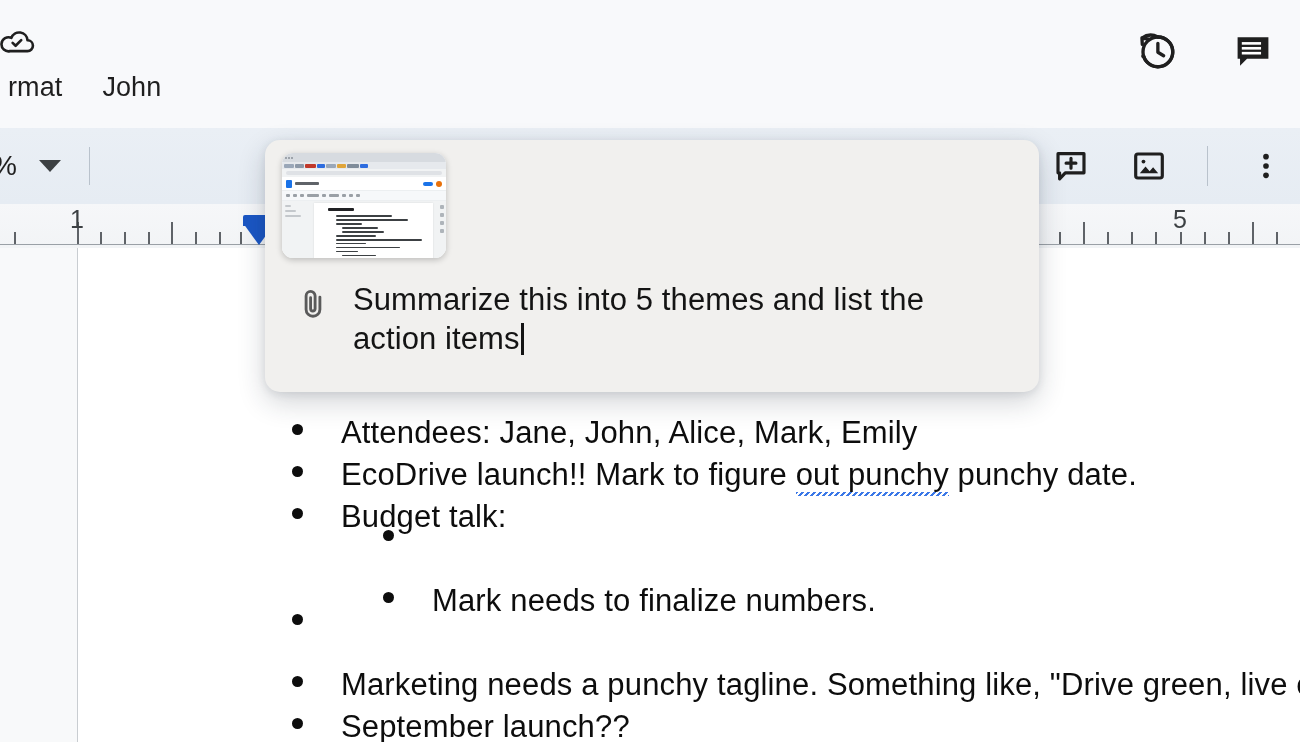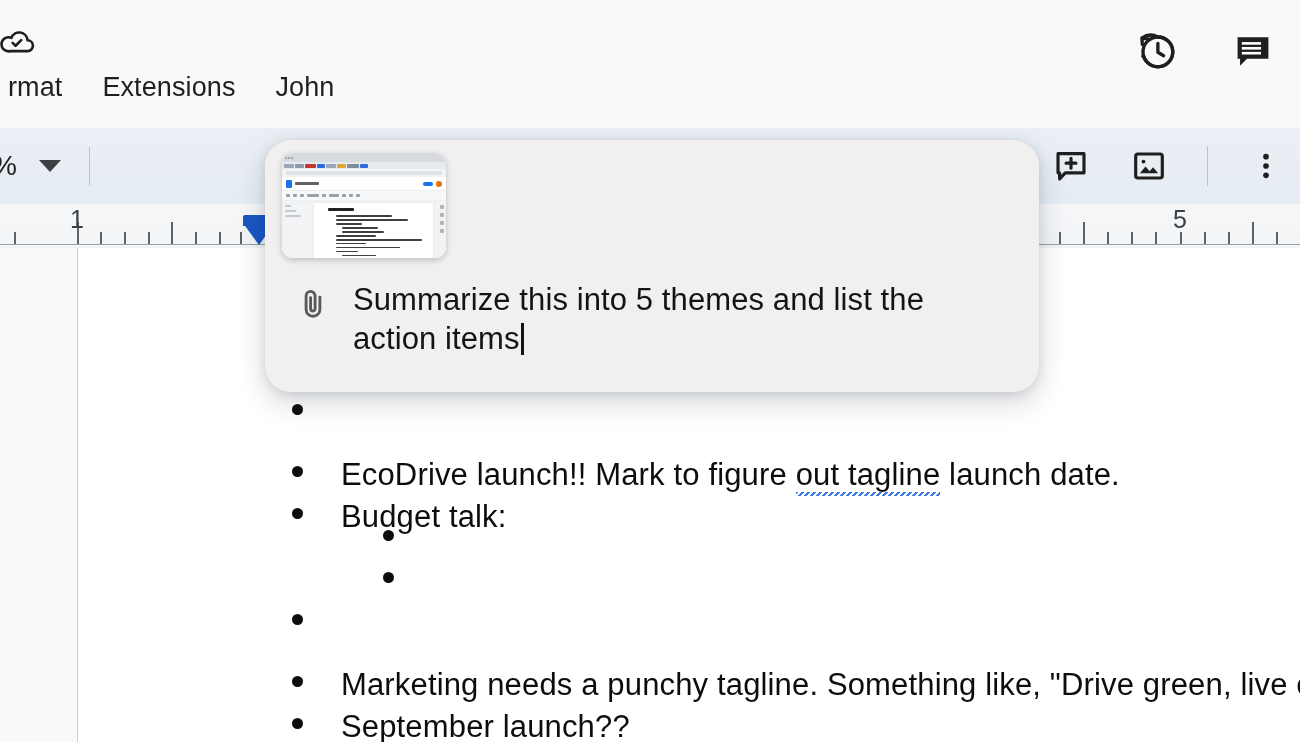--- a/index.html
+++ b/index.html
@@ -267,21 +267,21 @@
   }
 
   
   .prompt-card {
     position: absolute;
     left: 265px;
     top: 140px;
     width: 774px;
     height: 252px;
     background: #f1f0ee;
-    border-radius: 26px;
+    border-radius: 15px;
     box-shadow: 0 10px 28px rgba(30,40,55,0.20),
                 0 2px 8px rgba(30,40,55,0.10);
     overflow: hidden;
   }
   .thumb-wrap {
     position: absolute;
     left: 17px;
     top: 13px;
     width: 164px;
     height: 105px;
@@ -420,21 +420,20 @@
 
     <div class="cloud-status">
       <svg viewBox="0 0 48 48" width="46" height="42" aria-hidden="true">
         <path d="M36 18.5a9.5 9.5 0 0 0-18.4-2.6A8 8 0 1 0 16 31h20a6.2 6.2 0 0 0 0-12.4z" fill="none" stroke="#1f1f1f" stroke-width="3" stroke-linejoin="round"></path>
         <path d="M19 21.5l3.4 3.4 6.4-6.4" fill="none" stroke="#1f1f1f" stroke-width="3" stroke-linecap="round" stroke-linejoin="round"></path>
       </svg>
     </div>
 
     <div class="menu-items">
       <div class="menu-item">rmat</div>
-      <div class="menu-item">Extensions</div>
       <div class="menu-item">John</div>
     </div>
 
     <div class="header-icons">
       <div class="hdr-icon">
         <svg viewBox="0 0 24 24" width="42" height="42" aria-hidden="true">
           <path d="M12.5 4a8.5 8.5 0 1 1-8.1 11" fill="none" stroke="#1f1f1f" stroke-width="1.9" stroke-linecap="round"></path>
           <path d="M4.4 15l-.5 0M3.6 8.2L3.4 4.6M3.4 4.6l3.7.6M3.4 4.6A8.5 8.5 0 0 1 12.5 4" fill="none" stroke="#1f1f1f" stroke-width="1.9" stroke-linecap="round" stroke-linejoin="round"></path>
           <circle cx="12.5" cy="12.5" r="8.5" fill="none" stroke="#1f1f1f" stroke-width="1.9"></circle>
           <path d="M12.5 7.6v5.1l3.3 2" fill="none" stroke="#1f1f1f" stroke-width="1.9" stroke-linecap="round" stroke-linejoin="round"></path>
@@ -525,38 +524,40 @@
     <div class="indent-marker"></div>
   </div>
 
   <div class="page-area">
     <div class="page-gutter"></div>
 
     <div class="doc-body">
 
       <div class="bullet-row">
         <span class="bullet-dot"></span>
+        <span class="bullet-text">Attendees: Jane, John, Alice, Mark, Emily</span>
       </div>
 
       <div class="bullet-row">
         <span class="bullet-dot"></span>
-        <span class="bullet-text"><span>EcoDrive launch!! Mark to figure </span><span class="squiggle">out tagline</span><span> launch date.</span></span>
+        <span class="bullet-text"><span>EcoDrive launch!! Mark to figure </span><span class="squiggle">out punchy</span><span> punchy date.</span></span>
       </div>
 
       <div class="bullet-row">
         <span class="bullet-dot"></span>
         <span class="bullet-text">Budget talk:</span>
       </div>
 
       <div class="bullet-row lvl2">
         <span class="bullet-dot"></span>
       </div>
 
       <div class="bullet-row lvl2">
         <span class="bullet-dot"></span>
+        <span class="bullet-text">Mark needs to finalize numbers.</span>
       </div>
 
       <div class="bullet-row">
         <span class="bullet-dot"></span>
       </div>
 
       <div class="bullet-row">
         <span class="bullet-dot"></span>
         <span class="bullet-text">Marketing needs a punchy tagline. Something like, "Drive green, live cle</span>
       </div>

